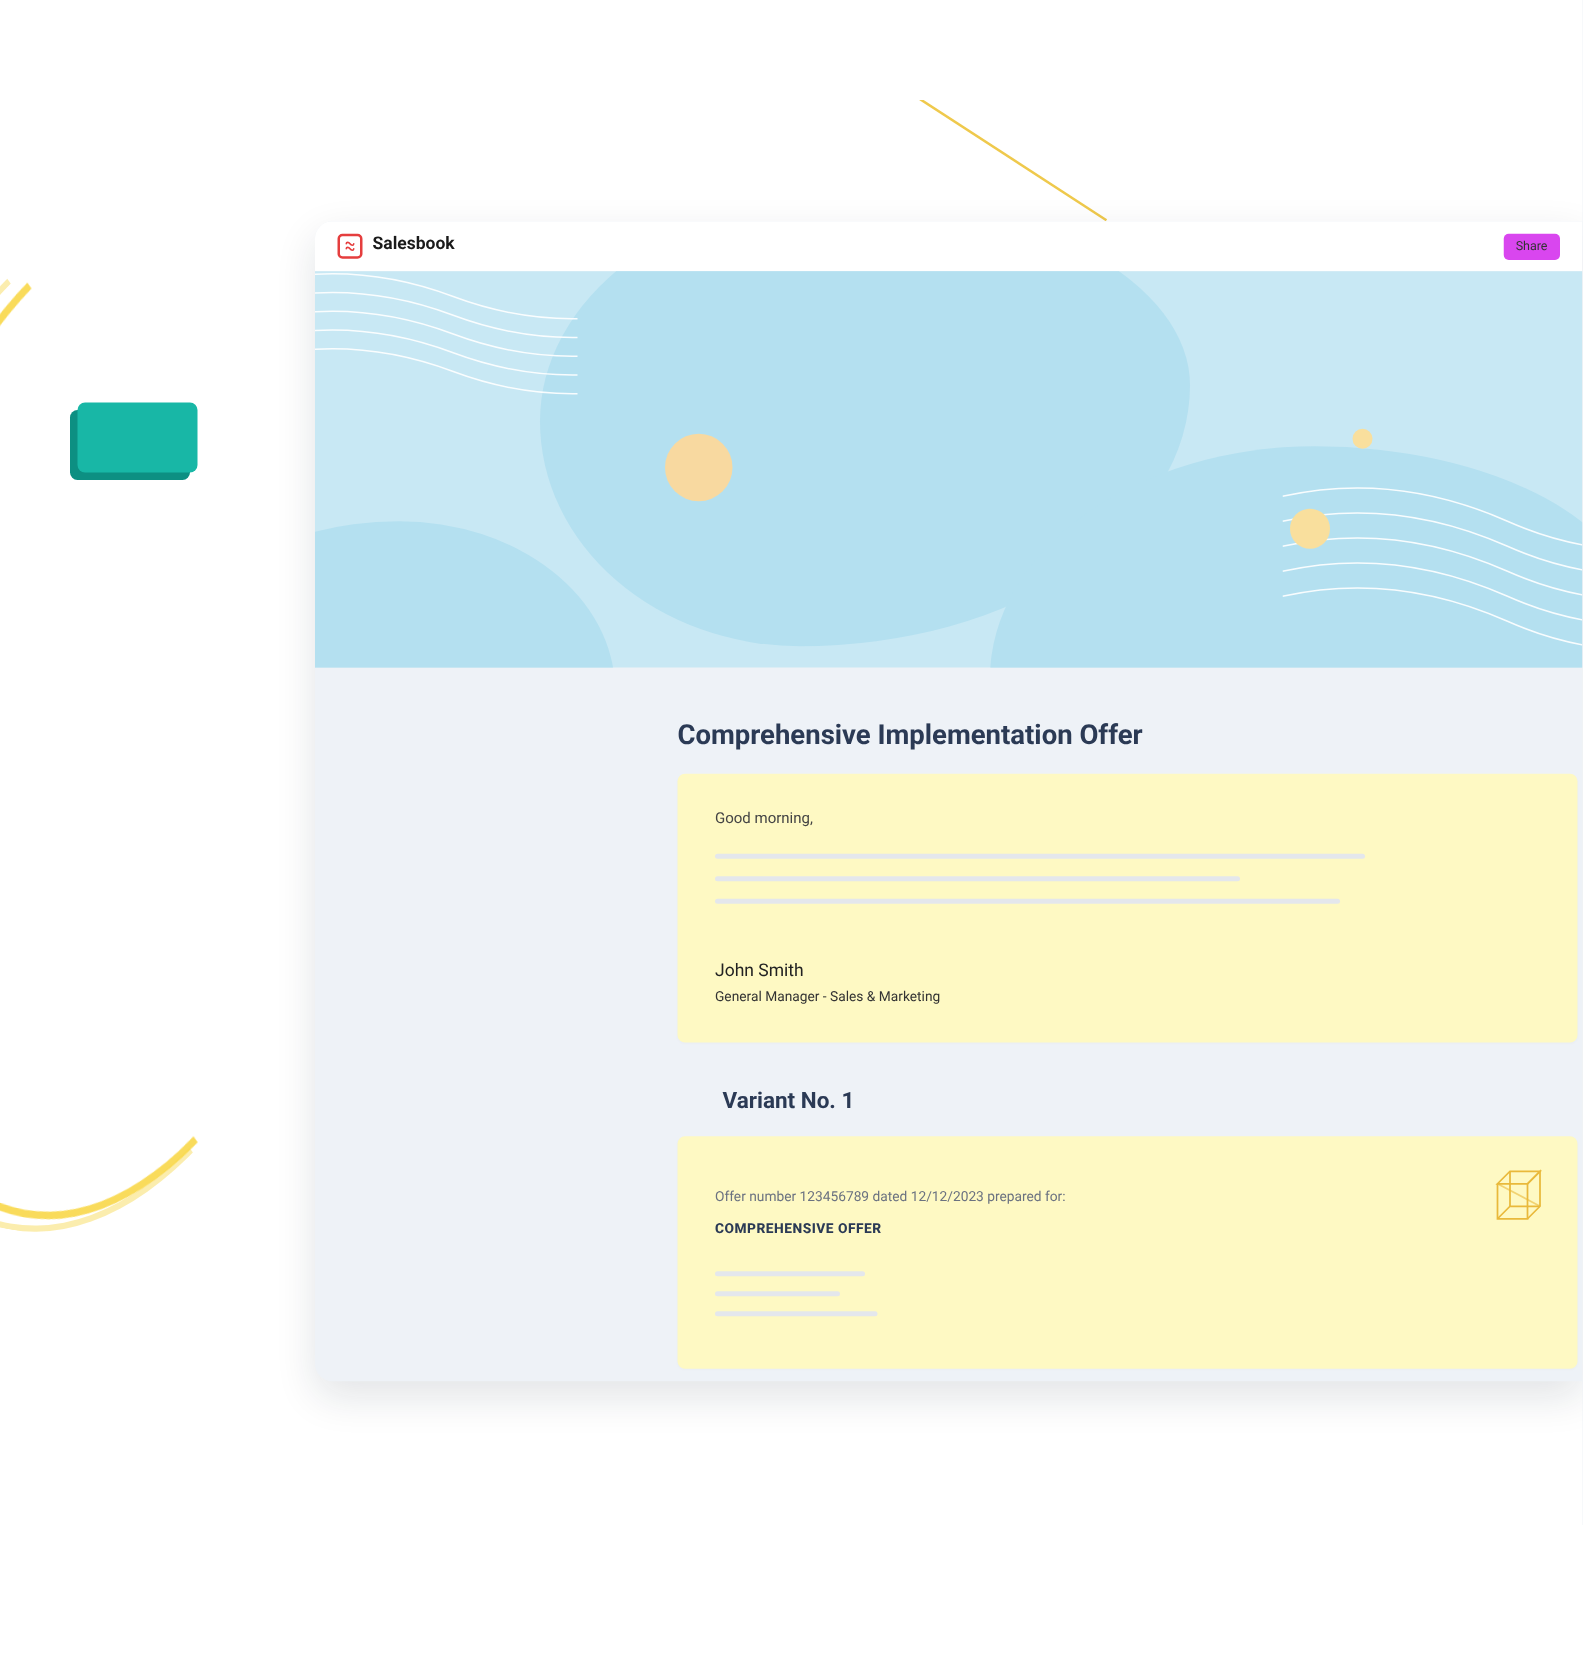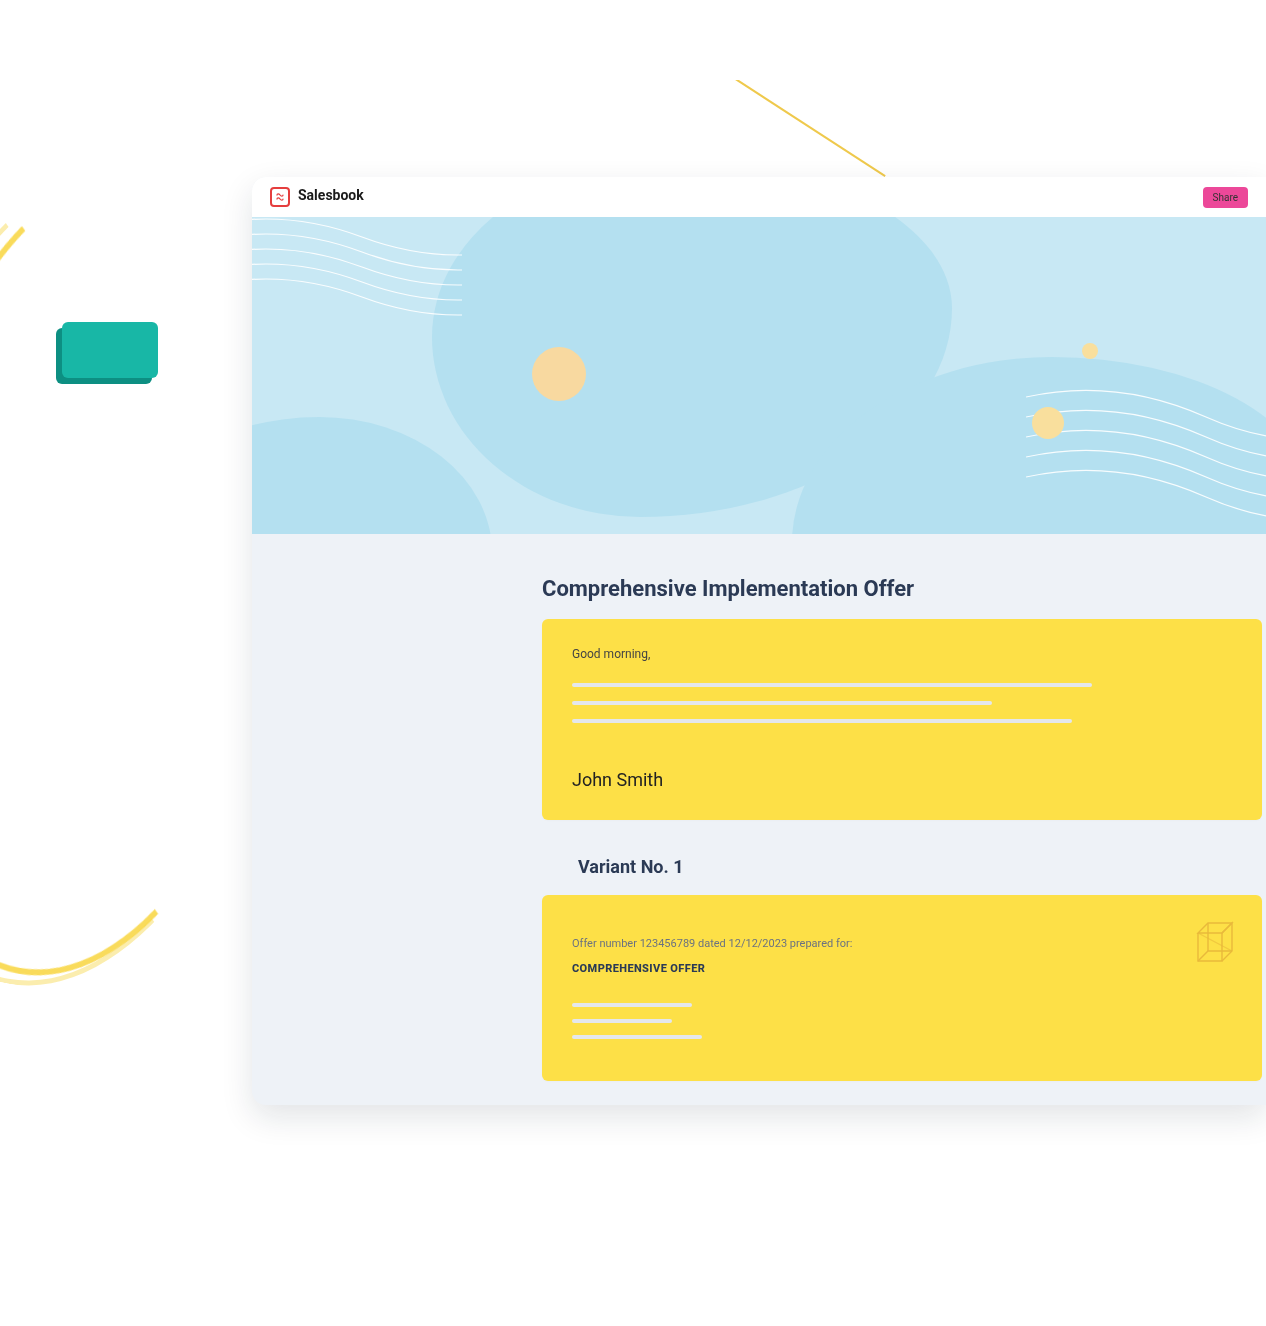--- a/index.html
+++ b/index.html
@@ -93,21 +93,21 @@
     width: 20px; height: 20px;
     border: 2px solid #e53e3e;
     border-radius: 4px;
     display: flex; align-items: center; justify-content: center;
   }
   .logo-mark svg { width: 12px; height: 12px; }
   .logo-text { font-weight: 700; font-size: 14px; color: #1a1a1a; }
   .share-btn {
     font-size: 10px;
     color: #333;
-    background: #ec4899;
+    background: #d946ef;
     padding: 5px 10px;
     border-radius: 4px;
   }
 
   
   .hero {
     position: relative;
     height: 317px;
     background: #c8e8f4;
     overflow: hidden;
@@ -153,36 +153,36 @@
   }
   .wave path { fill: none; stroke: #ffffff; stroke-width: 1.2; opacity: 0.9; }
 
   
   .content { padding: 16px 0 0 290px; }
   .page-title {
     font-size: 22px; font-weight: 700; color: #2b3a55;
     padding: 26px 40px 18px 0;
   }
   .card {
-    background: #fde047;
+    background: #fef9c3;
     border-radius: 6px;
     padding: 28px 30px 30px 30px;
     margin-right: 4px;
     margin-bottom: 36px;
     box-shadow: 0 1px 2px rgba(0,0,0,0.02);
   }
   .greeting { font-size: 12px; color: #444; margin-bottom: 22px; }
   .ph-line {
     height: 4px; background: #e4e7ec; border-radius: 2px;
     margin-bottom: 14px;
   }
   .ph-line.w1 { width: 520px; }
   .ph-line.w2 { width: 420px; }
   .ph-line.w3 { width: 500px; }
-  .sig-name { font-size: 18px; color: #222; margin-top: 46px; }
+  .sig-name { font-size: 14px; color: #222; margin-top: 46px; }
   .sig-title { font-size: 11px; color: #333; margin-top: 6px; }
 
   .variant-title {
     font-size: 18px; font-weight: 700; color: #2b3a55;
     padding: 0 0 18px 0;
     margin-left: 36px;
   }
   .offer-card { position: relative; padding: 42px 30px 30px 30px; }
   .offer-meta { font-size: 11px; color: #6b7280; margin-bottom: 12px; }
   .offer-name { font-size: 11px; font-weight: 800; letter-spacing: 0.4px; color: #2b3a55; text-transform: uppercase; margin-bottom: 28px; }
@@ -240,20 +240,21 @@
 
   <div class="content">
     <div class="page-title">Comprehensive Implementation Offer</div>
 
     <div class="card">
       <div class="greeting">Good morning,</div>
       <div class="ph-line w1"></div>
       <div class="ph-line w2"></div>
       <div class="ph-line w3"></div>
       <div class="sig-name">John Smith</div>
+      <div class="sig-title">General Manager - Sales &amp; Marketing</div>
     </div>
 
     <div class="variant-title">Variant No. 1</div>
 
     <div class="card offer-card">
       <svg class="cube-icon" width="54" height="54" viewBox="0 0 54 54">
         <g fill="none" stroke="#e9b93b" stroke-width="1.4">
           <path d="M10 16 L34 16 L44 6 L20 6 Z"></path>
           <path d="M10 16 L10 44 L34 44 L34 16"></path>
           <path d="M34 16 L44 6 L44 34 L34 44"></path>

